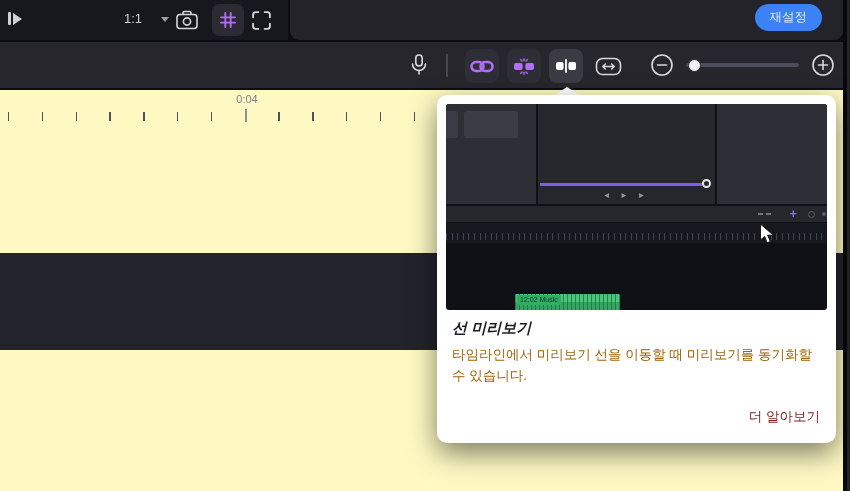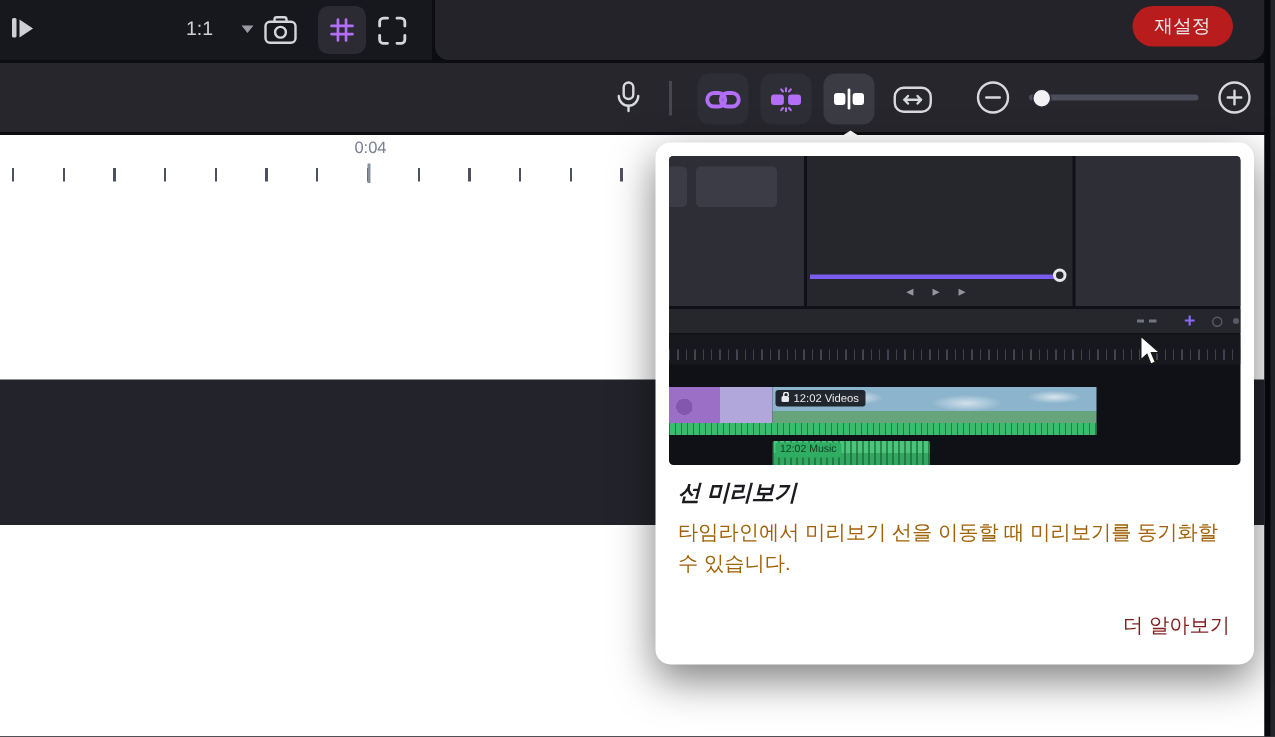--- a/index.html
+++ b/index.html
@@ -4,21 +4,21 @@
 <style>
   html,body{margin:0;padding:0;background:#0c0d12;}
   #app{position:relative;width:850px;height:491px;background:#0c0d12;overflow:hidden;
        font-family:"Liberation Sans","DejaVu Sans",sans-serif;-webkit-font-smoothing:antialiased;}
   .abs{position:absolute;}
 
   
   .topbar-left{left:0;top:0;width:288px;height:40px;background:#17181e;}
   .preview-panel{left:290px;top:0;width:553px;height:40px;background:#232329;border-radius:0 0 9px 9px;}
   .reset-btn{position:absolute;top:4px;right:21px;height:27px;padding:0 15px;border-radius:14px;
-             background:#b91c1c;color:#e9e9ec;font-size:12.5px;display:flex;align-items:center;cursor:pointer;}
+             background:#3b82f6;color:#e9e9ec;font-size:12.5px;display:flex;align-items:center;cursor:pointer;}
   .expand-icon{left:8px;top:12px;display:flex;align-items:center;}
   .expand-icon .bar{width:2.5px;height:13px;background:#cfd0d5;margin-right:2px;border-radius:1px;}
   .expand-icon .tri{width:0;height:0;border-top:6.5px solid transparent;border-bottom:6.5px solid transparent;border-left:9px solid #cfd0d5;}
   .zoom-ctl{left:124px;top:11px;display:flex;align-items:center;gap:19px;color:#cfd0d5;font-size:13px;cursor:pointer;}
   .chev{width:0;height:0;border-left:4.5px solid transparent;border-right:4.5px solid transparent;border-top:5px solid #9a9ba3;margin-top:2px;}
   .iconbtn{display:flex;align-items:center;justify-content:center;cursor:pointer;}
   .grid-btn{left:212px;top:4px;width:32px;height:32px;border-radius:7px;background:#2c2b34;}
   .cam-btn{left:174px;top:7px;width:26px;height:26px;}
   .free-btn{left:248px;top:7px;width:26px;height:26px;}
 
@@ -26,21 +26,21 @@
   .toolbar2{left:0;top:42px;width:843px;height:46px;background:#26262c;}
   .tb-divider{left:446px;top:54px;width:1.5px;height:23px;background:#47474f;}
   .sqbtn{width:34px;height:34px;border-radius:8px;background:#2e2e36;display:flex;align-items:center;justify-content:center;cursor:pointer;}
   .sqbtn.active{background:#3b3b44;}
   .circle-btn{width:24px;height:24px;display:flex;align-items:center;justify-content:center;cursor:pointer;}
   .slider{left:686px;top:63px;width:113px;height:4px;border-radius:2px;background:#4b4e5a;cursor:pointer;}
   .slider .knob{position:absolute;left:2px;top:-4.5px;width:13px;height:13px;border-radius:50%;
                 background:#f2f2f5;border:1px solid #2a2a30;box-sizing:border-box;}
 
   
-  .timeline{left:0;top:90px;width:843px;height:401px;background:#ffffff;}
+  .timeline{left:0;top:90px;width:843px;height:401px;background:#fef9c3;}
   .time-label{left:224px;top:3px;width:46px;text-align:center;color:#7c8190;font-size:11px;}
   .ticks{left:8px;top:22px;width:424px;height:9px;
          background:repeating-linear-gradient(to right,#4d5160 0 1.5px,transparent 1.5px 33.8px);}
   .major-tick{left:245px;top:19px;width:2px;height:13px;background:#8a8f9c;}
   .track-band{left:0;top:163px;width:843px;height:97px;background:#23242b;}
   .edge-black{left:843px;top:0;width:4px;height:491px;background:#08090d;}
   .edge-gray{left:847px;top:0;width:3px;height:491px;background:#24252b;}
 
   
   .popover{left:437px;top:95px;width:399px;height:348px;background:#ffffff;border-radius:10px;
@@ -280,30 +280,20 @@
         <div class="mp-dashes"></div>
         <div class="mp-plus">+</div>
         <div class="mp-ring"></div>
         <div class="mp-dot"></div>
       </div>
 
       <div class="mp-ruler">
           <div class="t"></div>
         </div>
 
-      <div class="mp-vtrack">
-        <div class="mp-clip1a"></div>
-        <div class="mp-clip1b"></div>
-        <div class="mp-clip2"></div>
-        <div class="mp-wave"></div>
-        <div class="mp-badge" style="left:71px;">
-          <span class="mp-lock"></span>
-          <span>12:02 Videos</span>
-        </div>
-      </div>
 
       <div class="mp-mtrack">
         <div class="mp-mbadge">12:02 Music</div>
       </div>
 
       <div class="mp-cursor">
         <svg width="16" height="22" viewBox="0 0 16 22">
           <path d="M1.5 1 L1.5 17 L5.6 13.4 L8.2 19.8 L11.3 18.4 L8.7 12.2 L14.2 12.2 Z" fill="#ffffff" stroke="#1a1a1a" stroke-width="1"></path>
         </svg>
       </div>

